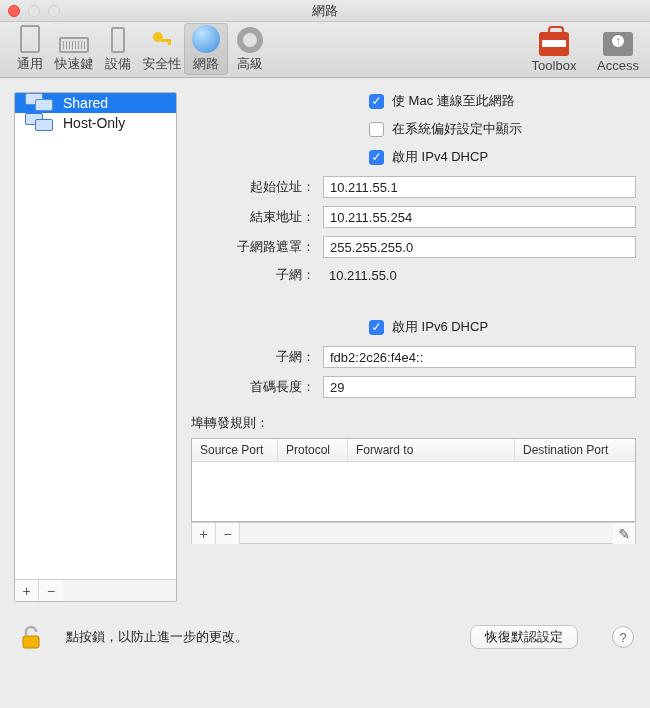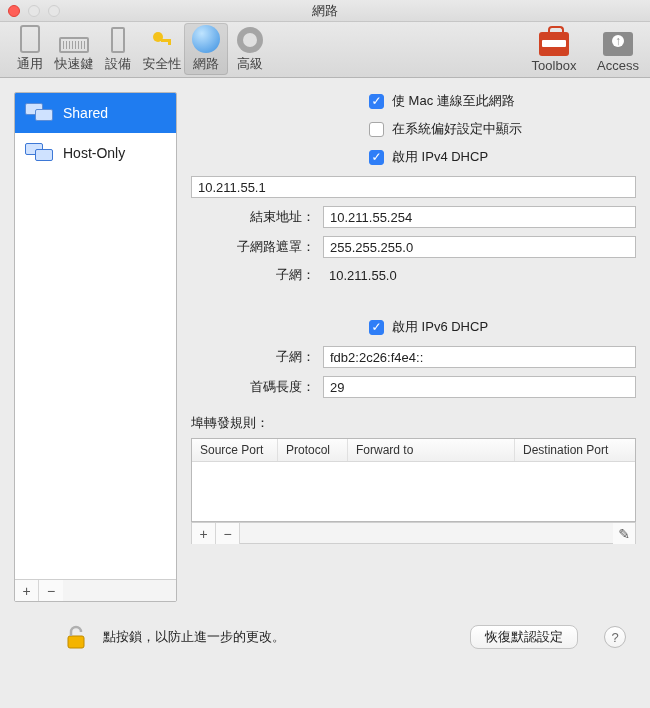--- a/index.html
+++ b/index.html
@@ -43,21 +43,21 @@
   .sidebar {
     width: 163px;
     height: 510px;
     background:#fff;
     border:1px solid #b9b9b9;
     border-radius:2px;
     display:flex; flex-direction:column;
     overflow:hidden;
   }
   .side-list { flex:1; }
-  .side-item { display:flex; align-items:center; gap:10px; padding:10px 10px; font-size:14px; }
+  .side-item { display:flex; align-items:center; gap:10px; padding:0 10px; font-size:14px; }
   .side-item.selected { background:#1f7cf0; color:#fff; }
   .side-footer, .main-footer { display:flex; border-top:1px solid #cfcfcf; background:#f4f4f4; height:22px;}
   .sq-btn {
     width:24px; height:21px; display:flex;align-items:center;justify-content:center;
     border-right:1px solid #d6d6d6; font-size:14px; color:#555; background:#fafafa;
   }
   .sq-btn:last-child{border-right:none}
   .main { flex:1; display:flex; flex-direction:column; }
   .form { padding-left: 0; }
   .form-row { display:flex; align-items:center; margin-bottom:8px; }
@@ -81,21 +81,21 @@
   }
   .rules-header { display:flex; background:#fff; border-bottom:1px solid #d9d9d9;}
   .rules-header .col {
     padding:4px 8px; font-size:12px; color:#333; border-right:1px solid #e0e0e0;
     background:linear-gradient(#fdfdfd,#f0f0f0);
   }
   .col.sp{width:86px}.col.pr{width:70px}.col.fw{flex:1}.col.dp{width:120px;border-right:none}
   .rules-body{flex:1}
   .main-footer { border:1px solid #cfcfcf; border-top:1px solid #cfcfcf;}
   .main-footer .right { margin-left:auto; display:flex;}
-  .bottom-bar { display:flex; align-items:center; padding: 12px 24px 14px 20px; gap:16px;margin-left:45px;}
+  .bottom-bar { display:flex; align-items:center; padding: 12px 16px 14px 20px; gap:24px;}
   .lock { width:22px; height:26px; position:relative;}
   .lock svg{width:22px;height:26px}
   .restore-btn {
     margin-left:auto; height:24px; padding:0 14px; font-size:13px;
     background:linear-gradient(#fff,#f2f2f2); border:1px solid #c5c5c5; border-radius:8px;
     display:flex;align-items:center;
   }
   .help {
     width:22px;height:22px;border-radius:50%;border:1px solid #bcbcbc;
     display:flex;align-items:center;justify-content:center;color:#6a6a6a;font-size:13px;
@@ -215,20 +215,21 @@
       <div class="chk-row">
         <span class="chk"></span>
         <span>在系統偏好設定中顯示</span>
       </div>
       <div class="chk-row">
         <span class="chk checked"></span>
         <span>啟用 IPv4 DHCP</span>
       </div>
 
       <div class="form-row">
+        <div class="lbl">起始位址：</div>
         <div class="inp">10.211.55.1</div>
       </div>
       <div class="form-row">
         <div class="lbl">結束地址：</div>
         <div class="inp">10.211.55.254</div>
       </div>
       <div class="form-row">
         <div class="lbl">子網路遮罩：</div>
         <div class="inp">255.255.255.0</div>
       </div>

